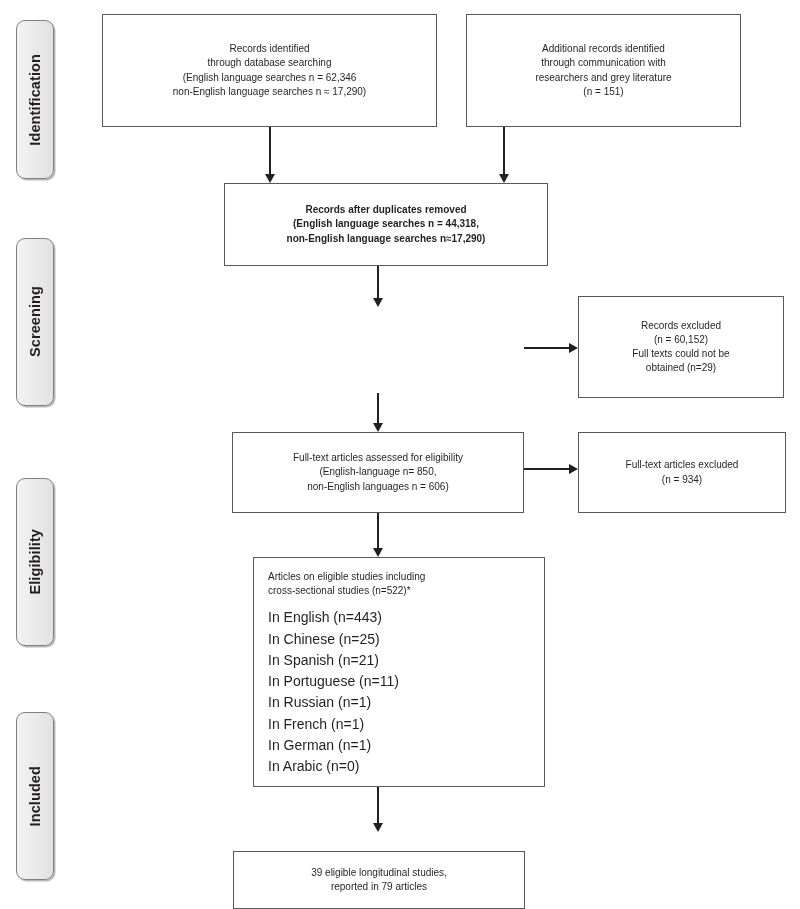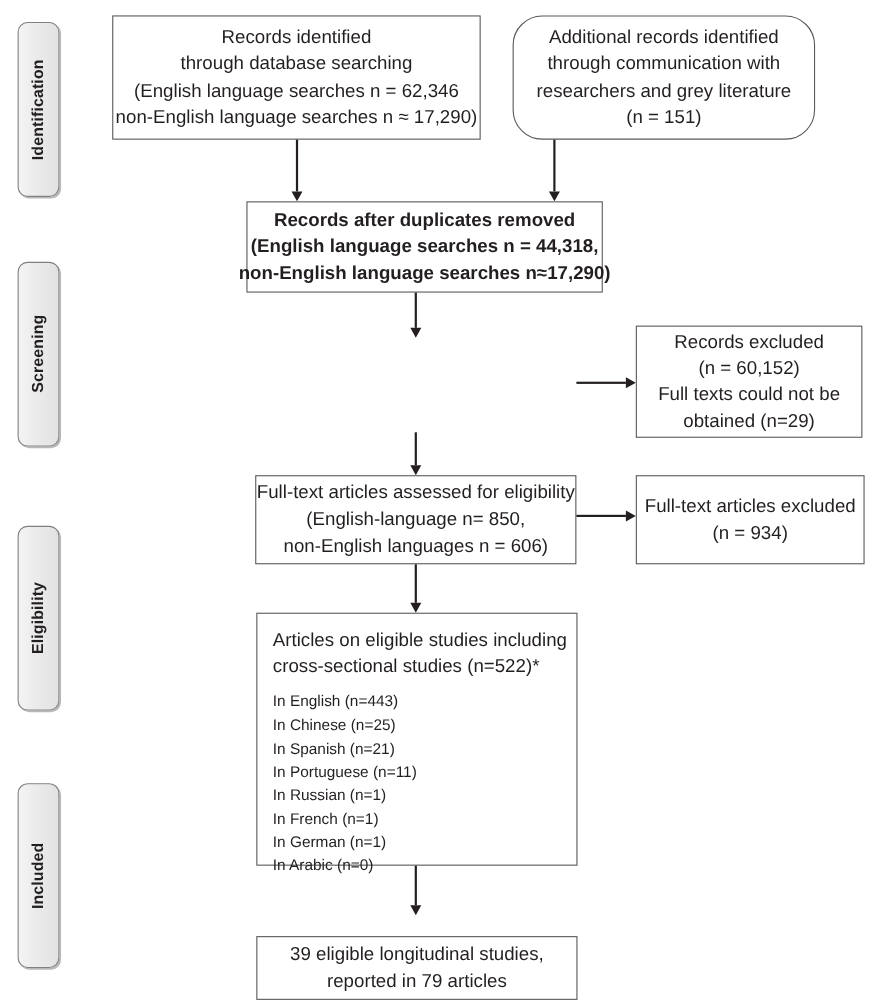--- a/index.html
+++ b/index.html
@@ -52,23 +52,24 @@
     display: flex;
     flex-direction: column;
     justify-content: center;
     align-items: center;
     padding: 4px 6px;
   }
   .flow-box.left-align {
     align-items: flex-start;
     justify-content: flex-start;
     padding: 12px 14px;
+    margin-left: 20px;
   }
   .flow-line {
-    font-size: 17px;
+    font-size: 10px;
     line-height: 1.42;
     color: #231f20;
     white-space: nowrap;
     text-align: center;
   }
   .flow-box.left-align .flow-line {
     text-align: left;
   }
   .lang-line {
     font-size: 14px;
@@ -130,21 +131,21 @@
     <span class="stage-label">Included</span>
   </div>
 
   <div class="flow-box" style="left:102px; top:14px; width:335px; height:113px;">
     <div class="flow-line">Records identified</div>
     <div class="flow-line">through database searching</div>
     <div class="flow-line">(English language searches n = 62,346</div>
     <div class="flow-line">non-English language searches n ≈ 17,290)</div>
   </div>
 
-  <div class="flow-box" style="left:466px; top:14px; width:275px; height:113px;border-radius:27px;">
+  <div class="flow-box" style="left:466px; top:14px; width:275px; height:113px;">
     <div class="flow-line">Additional records identified</div>
     <div class="flow-line">through communication with</div>
     <div class="flow-line">researchers and grey literature</div>
     <div class="flow-line">(n = 151)</div>
   </div>
 
   <div class="v-line" style="left:269px; top:127px; height:47px;"></div>
   <div class="arrow-down" style="left:264.5px; top:174px;"></div>
 
   <div class="v-line" style="left:503px; top:127px; height:47px;"></div>

